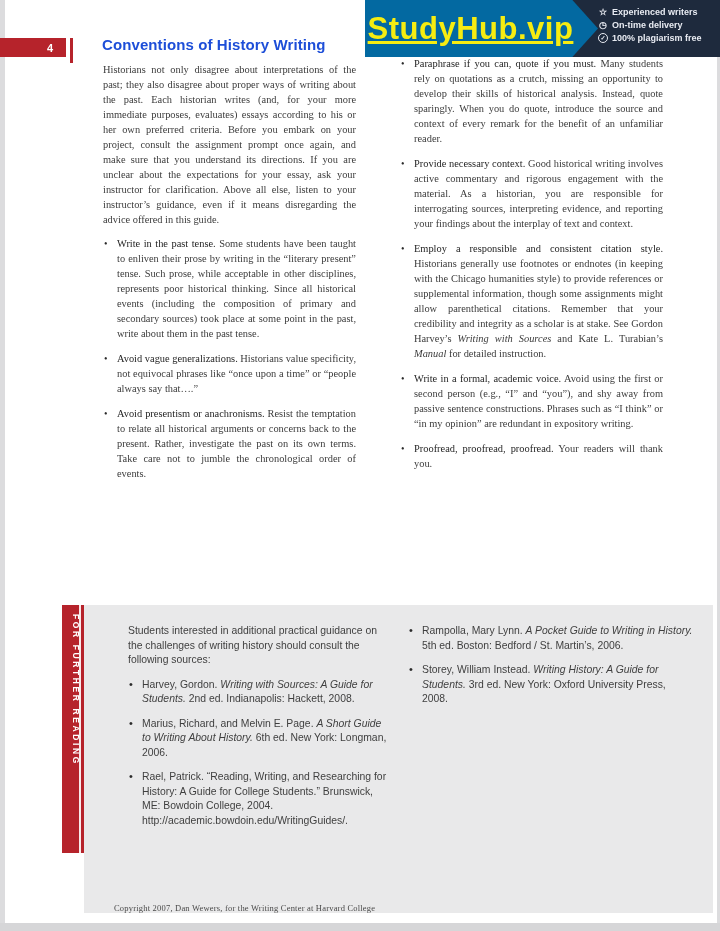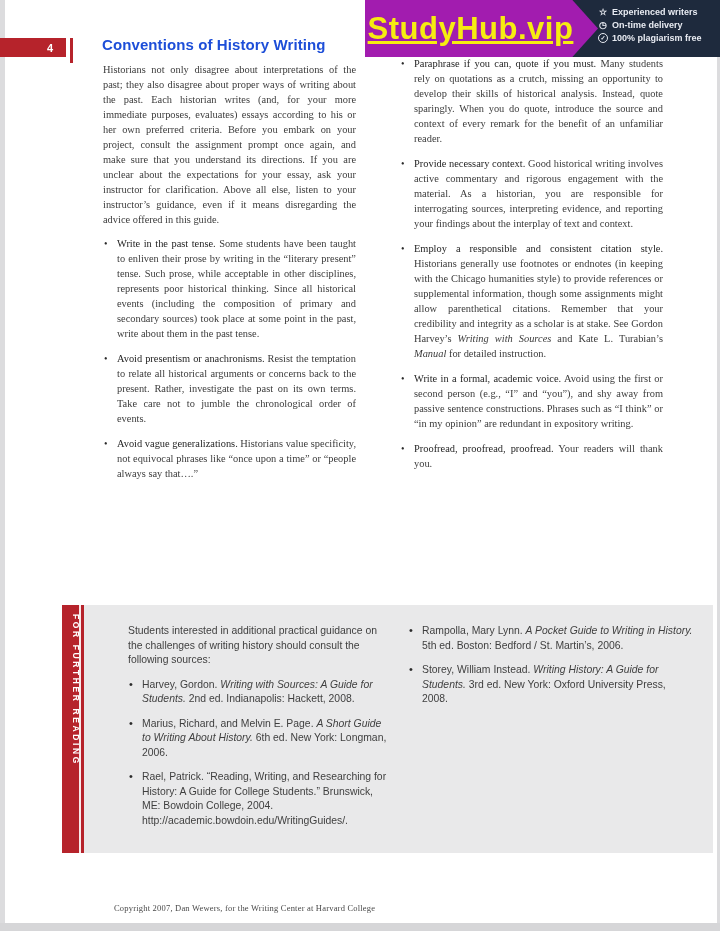--- a/index.html
+++ b/index.html
@@ -6,21 +6,21 @@
   body{width:720px;height:931px;position:relative;background:#fff;overflow:hidden;
        font-family:"Liberation Serif",serif;-webkit-font-smoothing:antialiased;}
   .edge{position:absolute;background:#dcdcde;}
   .edge.l{left:0;top:0;width:5px;height:931px;}
   .edge.r{right:0;top:0;width:3px;height:931px;}
   .edge.b{left:0;bottom:0;width:720px;height:8px;background:#d6d6d8;}
 
   
   .banner{position:absolute;left:365px;top:0;width:355px;height:57px;}
   .banner-navy{position:absolute;left:175px;top:0;width:180px;height:57px;background:#1e2a3d;}
-  .banner-green{position:absolute;left:0;top:0;width:233px;height:57px;background:#a21caf;
+  .banner-green{position:absolute;left:0;top:0;width:233px;height:57px;background:#0369a1;
         clip-path:polygon(0 0,89% 0,100% 50%,89% 100%,0 100%);display:flex;align-items:center;justify-content:center;}
   .brand{font-family:"Liberation Sans",sans-serif;font-weight:bold;font-size:31px;color:#f6ec11;
         text-decoration:underline;letter-spacing:0.5px;padding-right:22px;}
   .features{position:absolute;right:6px;top:7px;width:116px;display:flex;flex-direction:column;gap:3px;}
   .feat{display:flex;align-items:center;gap:4px;font-family:"Liberation Sans",sans-serif;
         font-size:9px;font-weight:bold;color:#e8ebf2;white-space:nowrap;}
   .fico{display:inline-flex;width:10px;justify-content:center;font-size:9px;color:#e8ebf2;}
   .fico.circ{width:8px;height:8px;border:1px solid #e8ebf2;border-radius:50%;align-items:center;font-size:6px;line-height:1;}
 
   
@@ -43,21 +43,21 @@
   .blist li::before{content:"\2022";position:absolute;left:1px;top:0;font-size:10px;color:#2a2a2a;}
   .bld{font-weight:normal;color:#1e1e1e;}
   .i{font-style:italic;}
 
   
   .fr-strip{position:absolute;left:62px;top:605px;width:22px;height:248px;background:#b6232b;}
   .fr-strip::after{content:"";position:absolute;right:3px;top:0;bottom:0;width:2px;background:#ffffff;opacity:.9;}
   .fr-label{position:absolute;left:0;top:9px;width:19px;display:flex;justify-content:center;
         writing-mode:vertical-rl;font-family:"Liberation Sans",sans-serif;font-weight:bold;
         font-size:8.5px;letter-spacing:2.6px;color:#fff;white-space:nowrap;}
-  .fr-box{position:absolute;left:84px;top:605px;width:629px;height:248px;background:#e9e9ea;}
+  .fr-box{position:absolute;left:84px;top:605px;width:629px;height:308px;background:#e9e9ea;}
   .fr-col{position:absolute;font-family:"Liberation Sans",sans-serif;font-size:10.4px;
         line-height:14.5px;color:#3f3f3f;text-align:left;}
   .fr-col.a{left:44px;top:19px;width:263px;}
   .fr-col.b{left:324px;top:19px;width:286px;}
   .fr-col p{margin:0 0 10px 0;}
   .fr-list{list-style:none;margin:0;padding:0;}
   .fr-list li{position:relative;padding-left:14px;margin-bottom:10px;}
   .fr-list li::before{content:"\2022";position:absolute;left:1px;top:-1px;font-size:11px;color:#2a2a2a;}
 
   footer{position:absolute;left:70px;top:903px;font-size:8.5px;color:#4a4a4a;letter-spacing:0.2px;margin-left:44px;}
@@ -96,22 +96,22 @@
     <span>4</span>
   </div>
   <div class="pagerule"></div>
 
   <h1>Conventions of History Writing</h1>
 
   <div class="col left">
     <p>Historians not only disagree about interpretations of the past; they also disagree about proper ways of writing about the past. Each historian writes (and, for your more immediate purposes, evaluates) essays according to his or her own preferred criteria. Before you embark on your project, consult the assignment prompt once again, and make sure that you understand its directions. If you are unclear about the expectations for your essay, ask your instructor for clarification. Above all else, listen to your instructor’s guidance, even if it means disregarding the advice offered in this guide.</p>
     <ul class="blist">
       <li><span class="bld">Write in the past tense.</span><span> Some students have been taught to enliven their prose by writing in the “literary present” tense. Such prose, while acceptable in other disciplines, represents poor historical thinking. Since all historical events (including the composition of primary and secondary sources) took place at some point in the past, write about them in the past tense.</span></li>
+      <li><span class="bld">Avoid vague generalizations.</span><span> Historians value specificity, not equivocal phrases like “once upon a time” or “people always say that….”</span></li>
       <li><span class="bld">Avoid presentism or anachronisms.</span><span> Resist the temptation to relate all historical arguments or concerns back to the present. Rather, investigate the past on its own terms. Take care not to jumble the chronological order of events.</span></li>
-      <li><span class="bld">Avoid vague generalizations.</span><span> Historians value specificity, not equivocal phrases like “once upon a time” or “people always say that….”</span></li>
     </ul>
   </div>
 
   <div class="col right">
     <ul class="blist">
       <li><span class="bld">Paraphrase if you can, quote if you must.</span><span> Many students rely on quotations as a crutch, missing an opportunity to develop their skills of historical analysis. Instead, quote sparingly. When you do quote, introduce the source and context of every remark for the benefit of an unfamiliar reader.</span><span class="i"></span><span></span><span class="i"></span><span></span></li>
       <li><span class="bld">Provide necessary context.</span><span> Good historical writing involves active commentary and rigorous engagement with the material. As a historian, you are responsible for interrogating sources, interpreting evidence, and reporting your findings about the interplay of text and context.</span><span class="i"></span><span></span><span class="i"></span><span></span></li>
       <li><span class="bld">Employ a responsible and consistent citation style.</span><span> Historians generally use footnotes or endnotes (in keeping with the Chicago humanities style) to provide references or supplemental information, though some assignments might allow parenthetical citations. Remember that your credibility and integrity as a scholar is at stake. See Gordon Harvey’s </span><span class="i">Writing with Sources</span><span> and Kate L. Turabian’s </span><span class="i">Manual</span><span> for detailed instruction.</span></li>
       <li><span class="bld">Write in a formal, academic voice.</span><span> Avoid using the first or second person (e.g., “I” and “you”), and shy away from passive sentence constructions. Phrases such as “I think” or “in my opinion” are redundant in expository writing.</span><span class="i"></span><span></span><span class="i"></span><span></span></li>
       <li><span class="bld">Proofread, proofread, proofread.</span><span> Your readers will thank you.</span><span class="i"></span><span></span><span class="i"></span><span></span></li>

